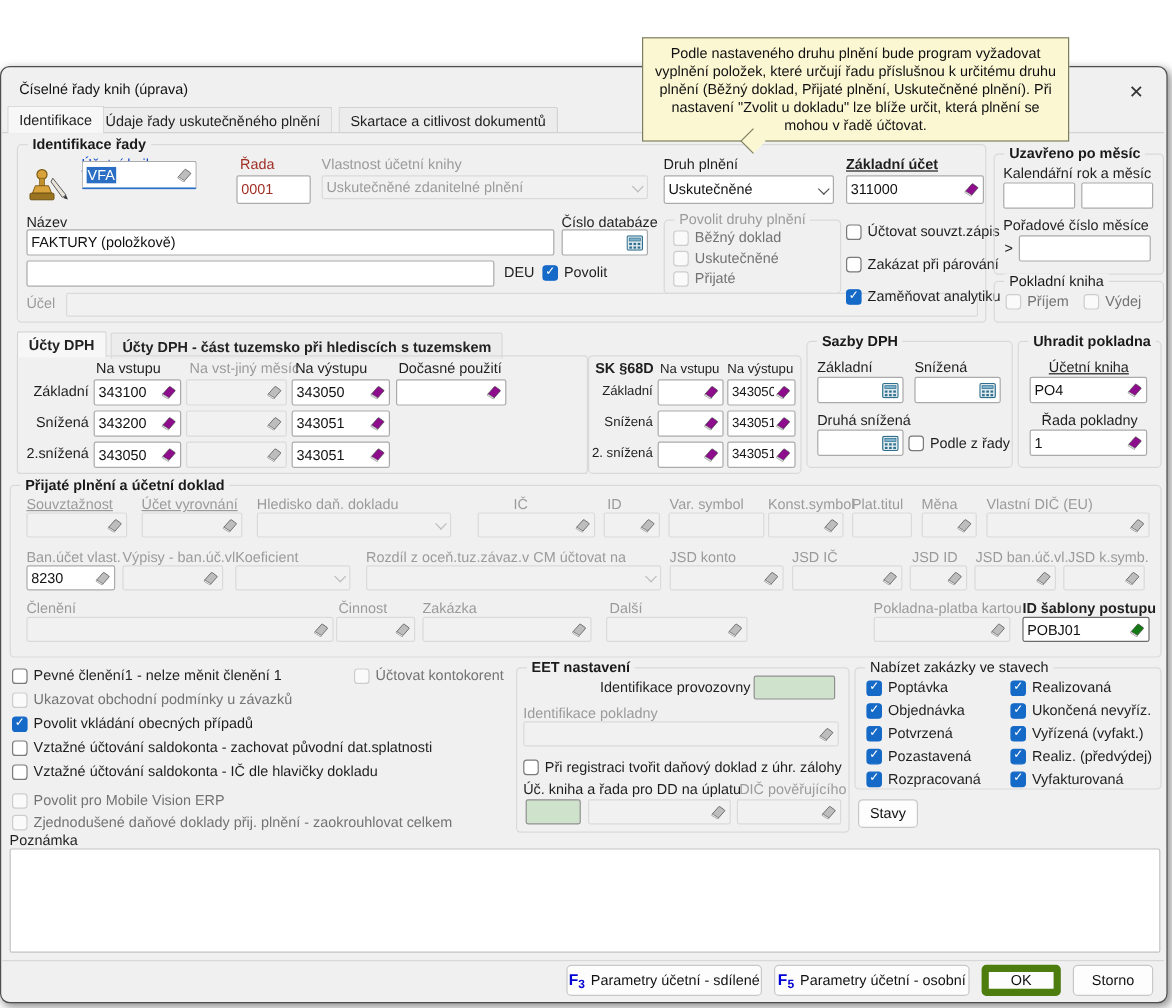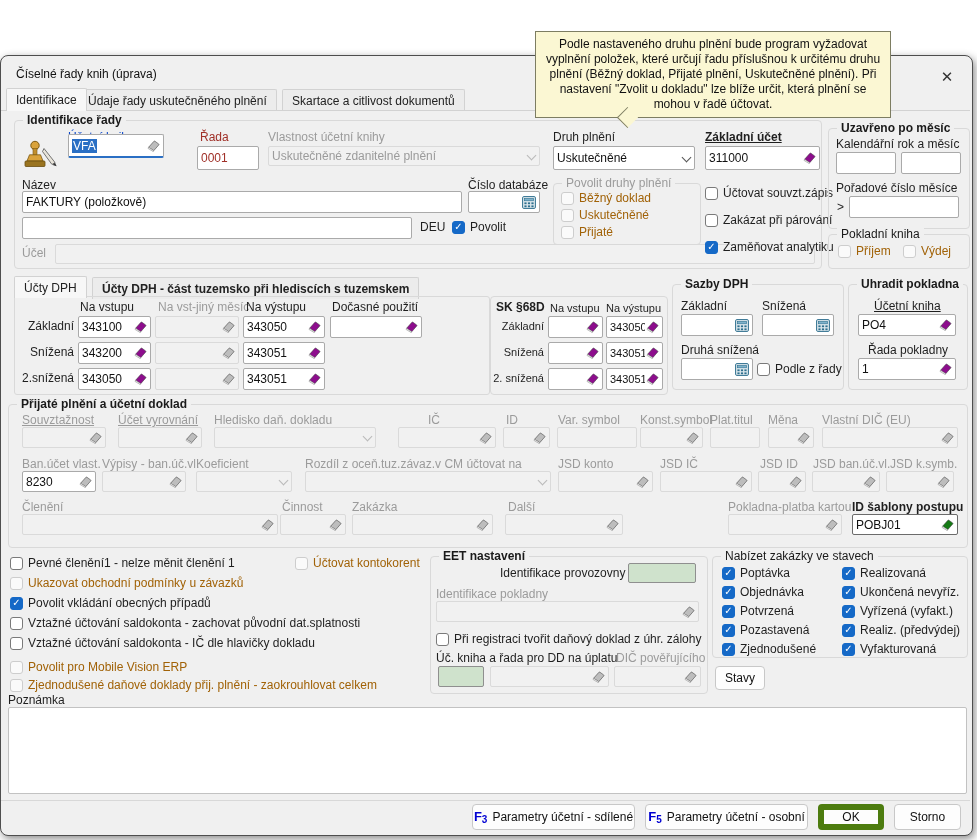--- a/index.html
+++ b/index.html
@@ -44,21 +44,21 @@
   
   .bi{width:14px;height:12px;flex:0 0 auto}
   .bi.p{color:#8d0d8d}.bi.g{color:#bdbdbd}.bi.gr{color:#157a15}
   .ci{width:14px;height:13px;flex:0 0 auto}
   
   .cb{position:absolute;display:flex;align-items:center;gap:5px;white-space:nowrap;line-height:14px;color:#1f1f1f}
   .cb .bx{width:13px;height:13px;box-sizing:border-box;border:1px solid #7a7a7a;border-radius:3px;background:#fff;
           display:flex;align-items:center;justify-content:center;flex:0 0 auto}
   .cb.on .bx{background:#1569c7;border-color:#1569c7}
   .cb.on .bx::after{content:"✓";color:#fff;font-size:10px;line-height:1;font-weight:bold}
-  .cb.dis{color:#a16207}
+  .cb.dis{color:#737373}
   .cb.dis .bx{border-color:#cdcdcd;background:#fafafa}
   
   .btn{position:absolute;background:#fdfdfd;border:1px solid #c8c8c8;border-radius:4px;box-sizing:border-box;
        display:flex;align-items:center;justify-content:center;gap:5px;font-size:12px;color:#111;cursor:pointer}
   .btn.primary{border:6px solid #4d7c0f}
   .fkey{color:#0000d2;font-weight:bold;font-size:13px}
   .fkey .fkn{font-size:10px;vertical-align:-2px}
   .ta{position:absolute;background:#fff;border:1px solid #c2c2c2;border-radius:2px}
   
   .tip{position:absolute;left:535px;top:31px;width:356px;background:#fbf7d3;border:1px solid #7d7d62;
@@ -223,21 +223,21 @@
 </div>
 <div class="cb dis" style="left:838px;top:244px">
     <span class="bx"></span>
     <span>Příjem</span>
   </div>
 <div class="cb dis" style="left:903px;top:244px">
     <span class="bx"></span>
     <span>Výdej</span>
   </div>
 
-<div class="tab active" style="left:14px;top:276px;font-weight:normal;height:21px">
+<div class="tab active" style="left:14px;top:276px;font-weight:bold;height:21px">
     <span>Účty DPH</span>
   </div>
 <div class="tab" style="left:92px;top:277px;font-weight:bold">
     <span>Účty DPH - část tuzemsko při hlediscích s tuzemskem</span>
   </div>
 <div class="gb" style="left:14px;top:296px;width:474px;height:97px;border-radius:0 3px 3px 3px"></div>
 <div class="gb" style="left:490px;top:296px;width:176px;height:97px"></div>
 
 <div class="lbl" style="left:80px;top:301px">Na vstupu</div>
 <div class="lbl gray" style="left:158px;top:301px">Na vst-jiný měsíc</div>
@@ -653,21 +653,21 @@
 <div class="cb on" style="left:722px;top:604px">
     <span class="bx"></span>
     <span>Potvrzená</span>
   </div>
 <div class="cb on" style="left:722px;top:623px">
     <span class="bx"></span>
     <span>Pozastavená</span>
   </div>
 <div class="cb on" style="left:722px;top:642px">
     <span class="bx"></span>
-    <span>Zjednodušené</span>
+    <span>Rozpracovaná</span>
   </div>
 <div class="cb on" style="left:842px;top:566px">
     <span class="bx"></span>
     <span>Realizovaná</span>
   </div>
 <div class="cb on" style="left:842px;top:585px">
     <span class="bx"></span>
     <span>Ukončená nevyříz.</span>
   </div>
 <div class="cb on" style="left:842px;top:604px">

